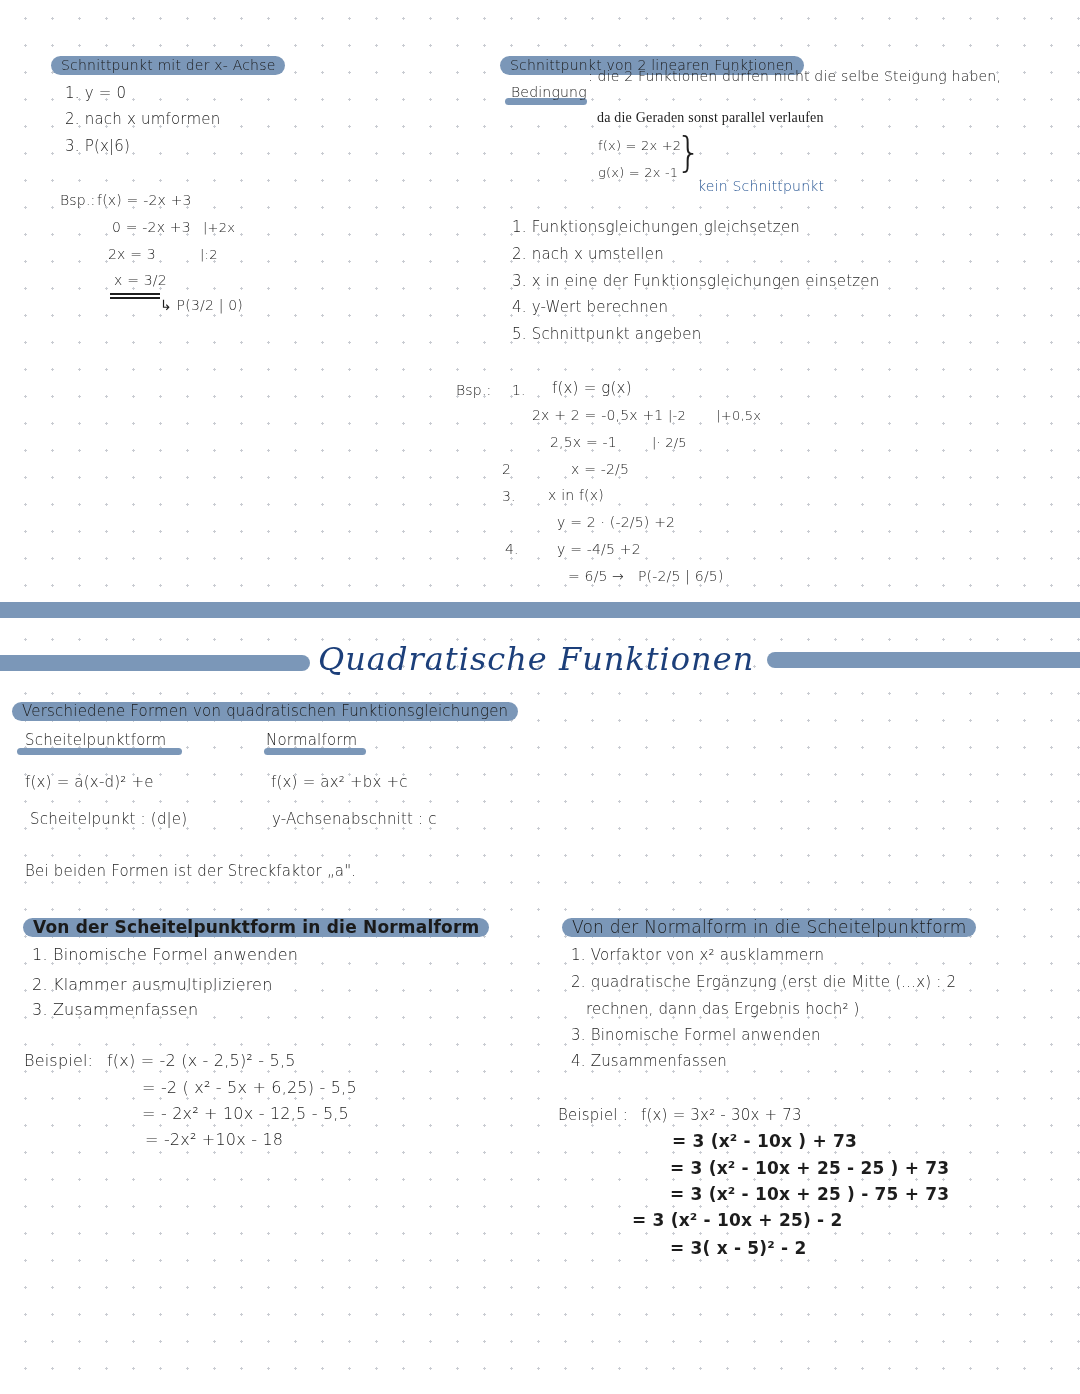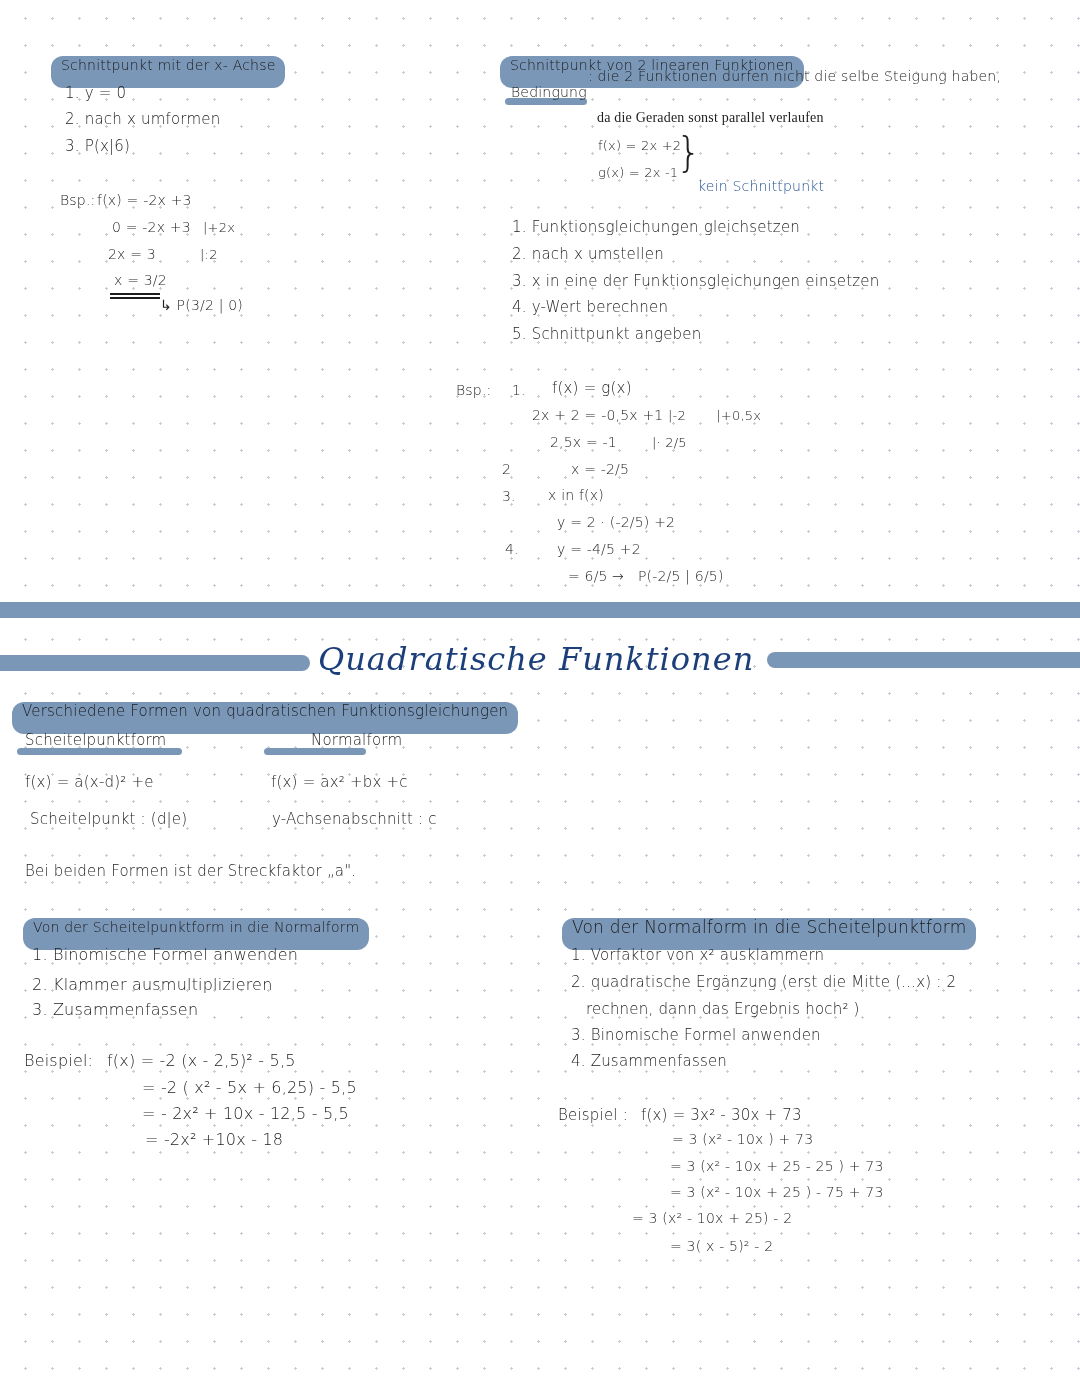--- a/index.html
+++ b/index.html
@@ -9,28 +9,28 @@
     background-image: radial-gradient(circle, #c9ccd2 1px, transparent 1.4px);
     background-size: 27px 27px;
     background-position: 12px 5px;
     font-family: "DejaVu Sans", sans-serif;
     color:#1d1d1d;
   }
   .abs { position:absolute; white-space:nowrap; }
   .hw { font-family:"DejaVu Sans", sans-serif; font-weight:300; letter-spacing:0.2px; }
   .pill {
     position:absolute; background:#7b97b8; border-radius:12px;
-    padding:0 10px; height:32px; line-height:19px; font-size:14px; color:#1a1a1a;
+    padding:0 10px; height:19px; line-height:19px; font-size:14px; color:#1a1a1a;
     white-space:nowrap;
   }
   .uline { position:absolute; height:7px; background:#7b97b8; border-radius:4px; }
   .t14 { font-size:14px; }
   .t15 { font-size:15px; }
   .t16 { font-size:16px; }
-  .t17 { font-size:14px; }
+  .t17 { font-size:17px;font-weight:bold; }
   .t13 { font-size:13px; }
   .blue { color:#1f4f8f;margin-top:28px; }
   .banner-full { position:absolute; left:0; width:1080px; height:16px; top:602px; background:#7b97b8; }
   .banner-left { position:absolute; left:0; width:310px; height:16px; top:655px; background:#7b97b8; border-radius:0 9px 9px 0; }
   .banner-right { position:absolute; left:767px; width:313px; height:16px; top:652px; background:#7b97b8; border-radius:9px 0 0 9px; }
   .main-title {
     position:absolute; left:318px; top:640px; font-family:"DejaVu Serif", serif; font-style:italic;
     font-size:32px; color:#1c3f7a; letter-spacing:1px; white-space:nowrap;
   }
   .brace { position:absolute; font-size:36px; line-height:36px; font-weight:200; color:#1d1d1d; }
@@ -90,30 +90,30 @@
 
 <div class="banner-full"></div>
 <div class="banner-left"></div>
 <div class="main-title">Quadratische Funktionen</div>
 <div class="banner-right"></div>
 
 <div class="pill hw" style="left:12px; top:702px; font-size:15px;">Verschiedene  Formen  von  quadratischen  Funktionsgleichungen</div>
 <div class="uline" style="left:17px; top:748px; width:165px;"></div>
 <div class="abs hw t15" style="left:25px; top:731px;">Scheitelpunktform</div>
 <div class="uline" style="left:264px; top:748px; width:102px;"></div>
-<div class="abs hw t15" style="left:266px; top:731px;margin-left:45px;">Normalform</div>
+<div class="abs hw t15" style="left:266px; top:731px;">Normalform</div>
 
 <div class="abs hw t15" style="left:25px; top:773px;">f(x) = a(x-d)² +e</div>
 <div class="abs hw t15" style="left:271px; top:773px;">f(x) = ax² +bx +c</div>
 <div class="abs hw t15" style="left:30px; top:810px;">Scheitelpunkt : (d|e)</div>
 <div class="abs hw t15" style="left:272px; top:810px;">y-Achsenabschnitt : c</div>
 
 <div class="abs hw t15" style="left:25px; top:862px;">Bei  beiden  Formen  ist der  Streckfaktor  „a".</div>
 
-<div class="pill hw" style="left:23px; top:918px; font-size:14px;">Von der  Scheitelpunktform  in die  Normalform</div>
+<div class="pill hw" style="left:23px; top:918px; font-size:17px;font-weight:bold;">Von der  Scheitelpunktform  in die  Normalform</div>
 <div class="abs hw t16" style="left:32px; top:945px;">1. Binomische  Formel  anwenden</div>
 <div class="abs hw t16" style="left:32px; top:975px;">2. Klammer  ausmultiplizieren</div>
 <div class="abs hw t16" style="left:32px; top:1000px;">3. Zusammenfassen</div>
 
 <div class="abs hw t16" style="left:24px; top:1051px;">Beispiel:</div>
 <div class="abs hw t16" style="left:107px; top:1051px;">f(x) = -2 (x - 2,5)²  - 5,5</div>
 <div class="abs hw t16" style="left:142px; top:1078px;">= -2 ( x² - 5x + 6,25) - 5,5</div>
 <div class="abs hw t16" style="left:142px; top:1104px;">= - 2x² + 10x - 12,5 - 5,5</div>
 <div class="abs hw t16" style="left:145px; top:1130px;">=  -2x²  +10x  - 18</div>
 

